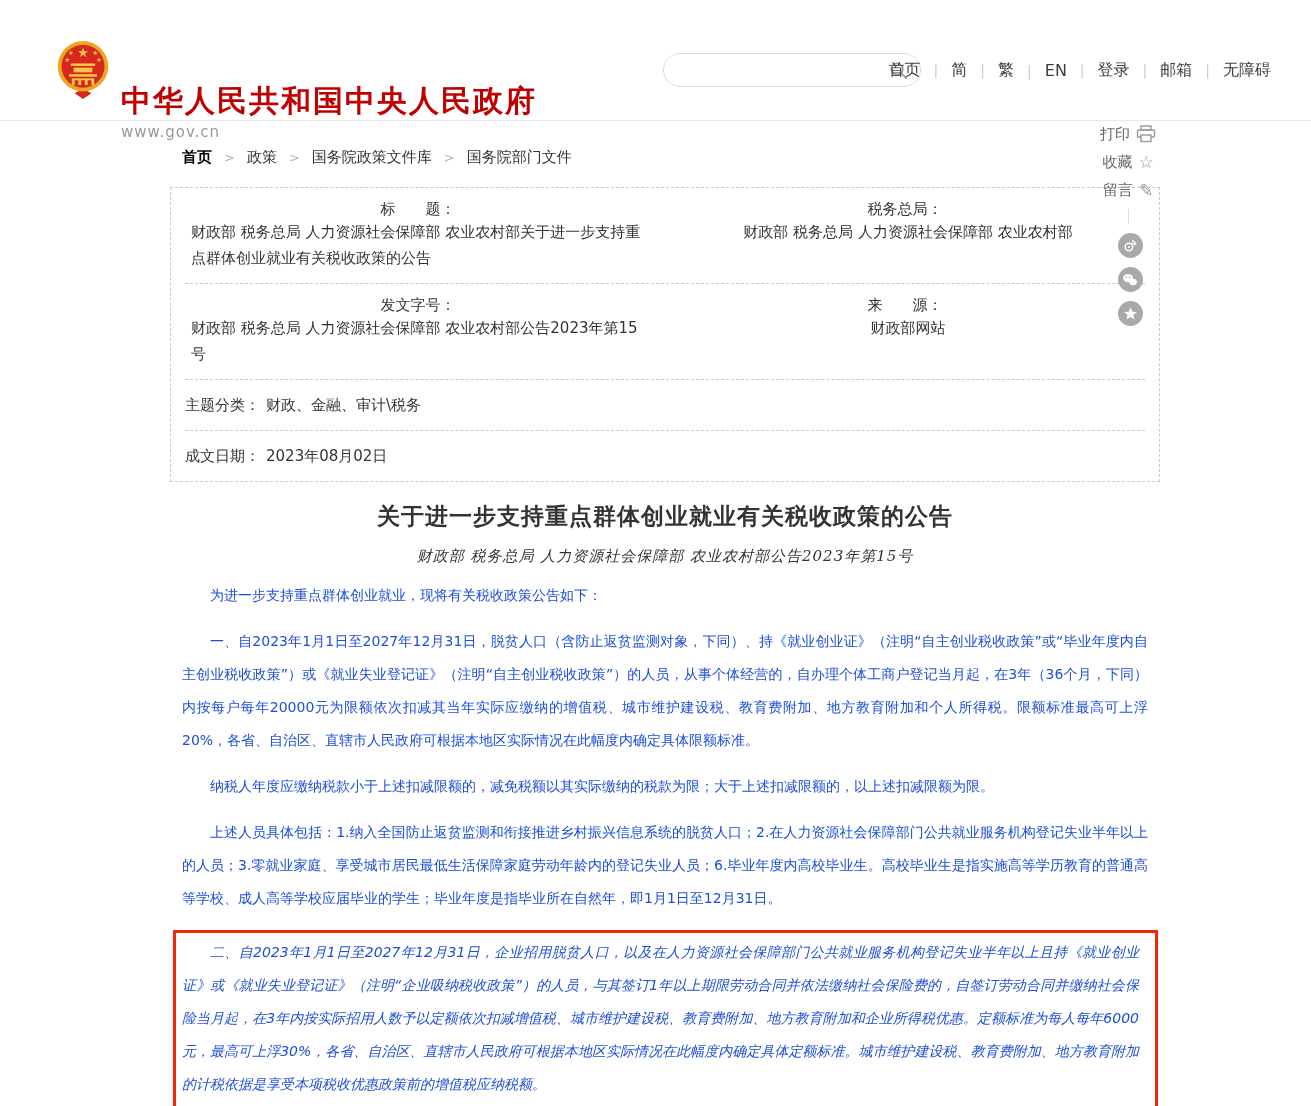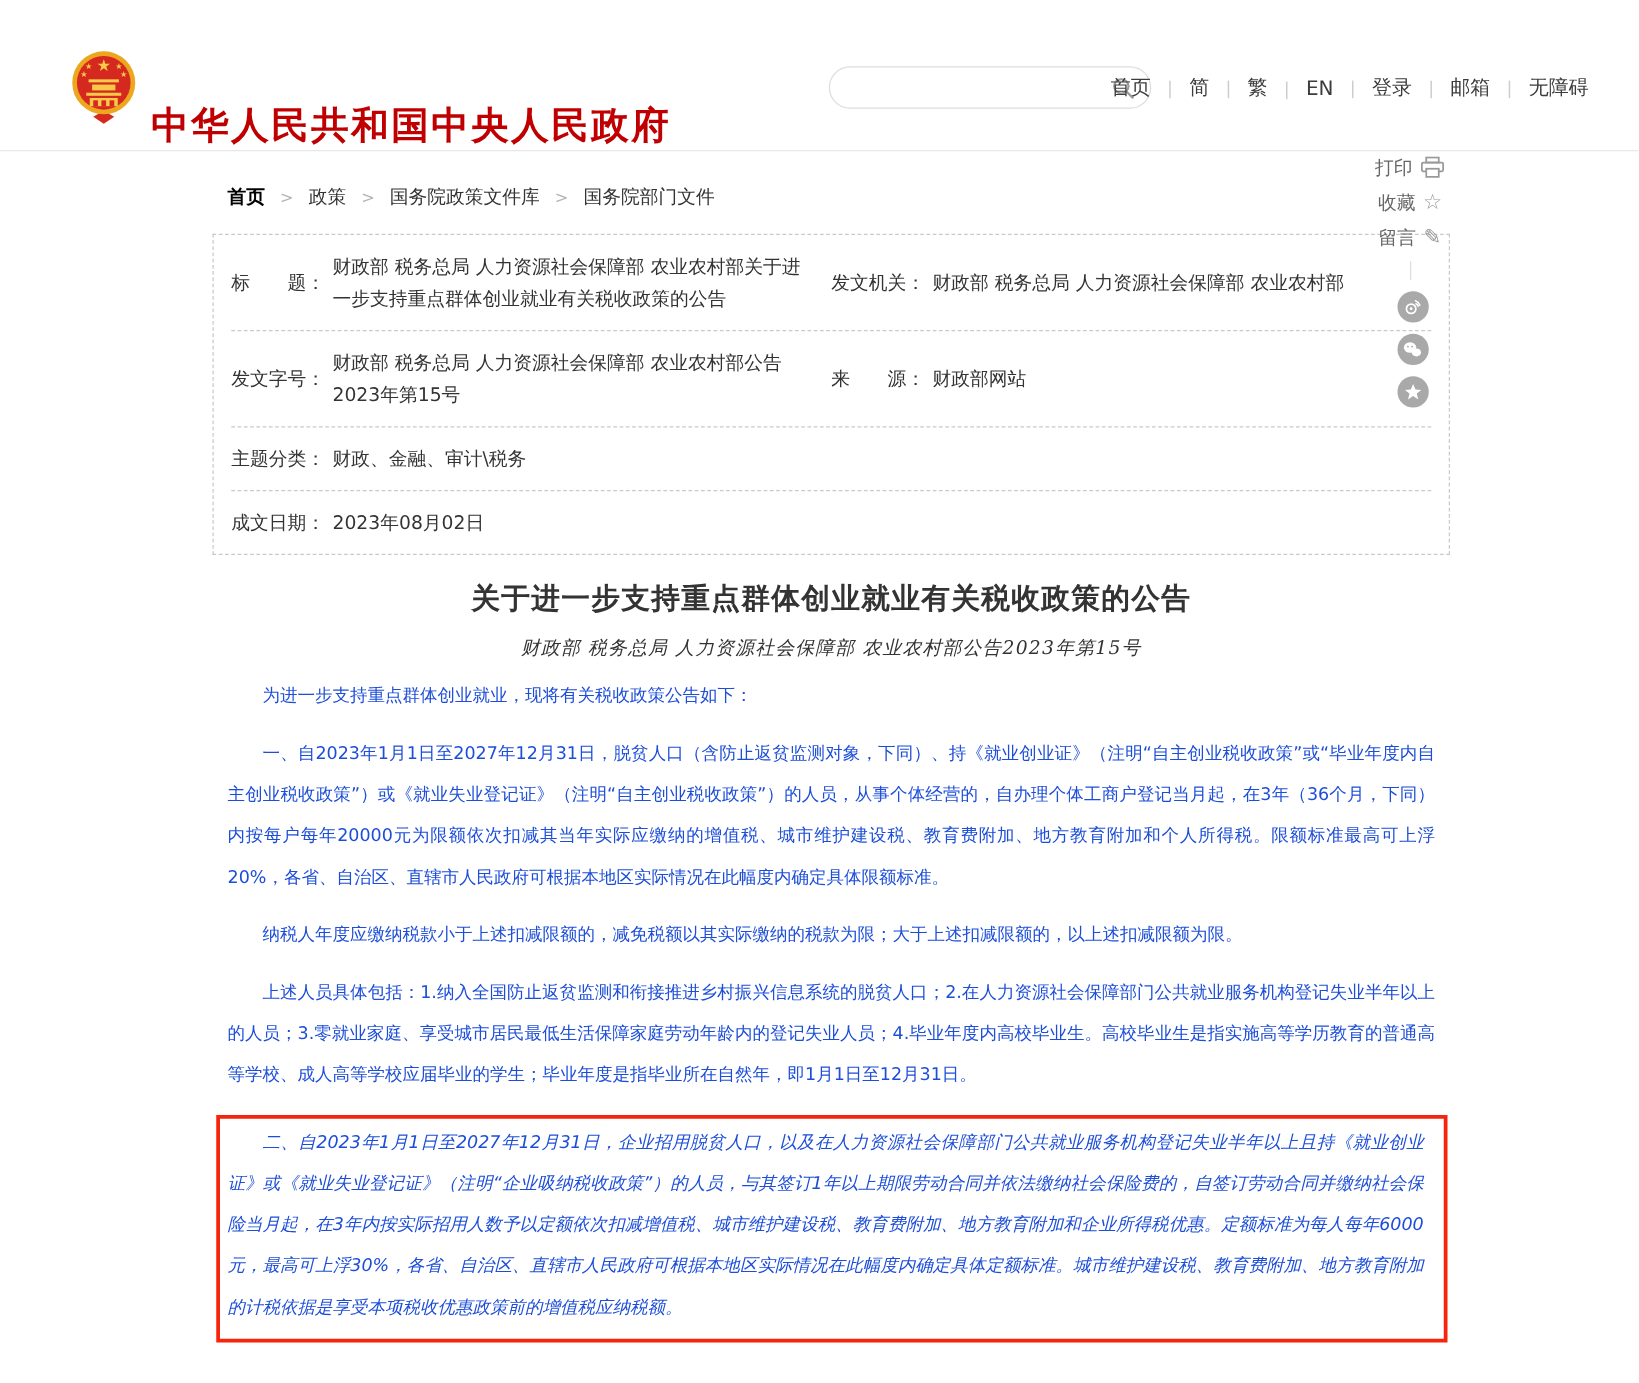--- a/index.html
+++ b/index.html
@@ -38,21 +38,21 @@
   .share-icon { width:25px; height:25px; border-radius:50%; background:#a9a9a9; display:inline-flex; align-items:center; justify-content:center; cursor:pointer; margin-left:4px; }
   
   .meta-table { margin-top:17px; border:1px dashed #c9c9c9; padding:0 14px; }
   .meta-row { display:flex; border-bottom:1px dashed #c9c9c9; }
   .meta-row:last-child { border-bottom:none; }
   .meta-cell { display:flex; align-items:center; padding:12px 0; min-height:46px; }
   .meta-cell.left { width:466px; flex-shrink:0; }
   .meta-cell.right { flex:1; padding-left:14px; }
   .meta-label { white-space:nowrap; flex-shrink:0; font-size:15px; color:#333; align-self:center; }
   .meta-value { font-size:15px; color:#333; line-height:26px; padding-left:6px; }
-  .row-tall .meta-cell { min-height:70px; }
+  .row-tall .meta-cell { min-height:70px;flex-direction:column; }
   
   .article-title {
     margin-top:19px; text-align:center; font-family:"DejaVu Serif","Liberation Serif",serif;
     font-size:23px; font-weight:bold; color:#333; letter-spacing:1px;
   }
   .article-subtitle {
     margin-top:15px; text-align:center; font-family:"DejaVu Serif","Liberation Serif",serif;
     font-style:italic; font-size:15px; color:#333; letter-spacing:1px;
   }
   .article-body { padding:0 12px; font-size:14px; line-height:33px; color:#1d4ed8; text-align:justify; }
@@ -79,20 +79,21 @@
       <rect x="17" y="25" width="26" height="2.6" fill="#f7c948"></rect>
       <rect x="20" y="29.5" width="20" height="5" fill="#f7c948"></rect>
       <rect x="15" y="36.5" width="30" height="2.6" fill="#f7c948"></rect>
       <rect x="18" y="41" width="24" height="7" fill="#f7c948"></rect>
       <rect x="21" y="43" width="4" height="5" fill="#d5281e"></rect>
       <rect x="28" y="43" width="4" height="5" fill="#d5281e"></rect>
       <rect x="35" y="43" width="4" height="5" fill="#d5281e"></rect>
     </svg>
     <div class="brand-text">
       <div class="site-title">中华人民共和国中央人民政府</div>
+      <div class="site-url">www.gov.cn</div>
     </div>
   </div>
 
   <div class="search-box">
     <input type="text" style="">
     <span class="mag">
       <svg width="19" height="19" viewBox="0 0 20 20">
         <circle cx="8.5" cy="8.5" r="6" stroke="#9a9a9a" stroke-width="1.8" fill="none"></circle>
         <line x1="13" y1="13" x2="18" y2="18" stroke="#9a9a9a" stroke-width="1.8" stroke-linecap="round"></line>
       </svg>
@@ -166,21 +167,21 @@
     </div>
   </div>
 
   <div class="meta-table">
     <div class="meta-row row-tall">
       <div class="meta-cell left">
         <span class="meta-label">标　　题：</span>
         <span class="meta-value">财政部 税务总局 人力资源社会保障部 农业农村部关于进一步支持重点群体创业就业有关税收政策的公告</span>
       </div>
       <div class="meta-cell right">
-        <span class="meta-label">发文机关：</span>
+        <span class="meta-label">税务总局：</span>
         <span class="meta-value">财政部 税务总局 人力资源社会保障部 农业农村部</span>
       </div>
     </div>
     <div class="meta-row row-tall">
       <div class="meta-cell left">
         <span class="meta-label">发文字号：</span>
         <span class="meta-value">财政部 税务总局 人力资源社会保障部 农业农村部公告2023年第15号</span>
       </div>
       <div class="meta-cell right">
         <span class="meta-label">来　　源：</span>
@@ -201,20 +202,20 @@
     </div>
   </div>
 
   <article>
     <h1 class="article-title">关于进一步支持重点群体创业就业有关税收政策的公告</h1>
     <div class="article-subtitle">财政部 税务总局 人力资源社会保障部 农业农村部公告2023年第15号</div>
     <div class="article-body">
       <p>为进一步支持重点群体创业就业，现将有关税收政策公告如下：</p>
       <p>一、自2023年1月1日至2027年12月31日，脱贫人口（含防止返贫监测对象，下同）、持《就业创业证》（注明“自主创业税收政策”或“毕业年度内自主创业税收政策”）或《就业失业登记证》（注明“自主创业税收政策”）的人员，从事个体经营的，自办理个体工商户登记当月起，在3年（36个月，下同）内按每户每年20000元为限额依次扣减其当年实际应缴纳的增值税、城市维护建设税、教育费附加、地方教育附加和个人所得税。限额标准最高可上浮20%，各省、自治区、直辖市人民政府可根据本地区实际情况在此幅度内确定具体限额标准。</p>
       <p>纳税人年度应缴纳税款小于上述扣减限额的，减免税额以其实际缴纳的税款为限；大于上述扣减限额的，以上述扣减限额为限。</p>
-      <p>上述人员具体包括：1.纳入全国防止返贫监测和衔接推进乡村振兴信息系统的脱贫人口；2.在人力资源社会保障部门公共就业服务机构登记失业半年以上的人员；3.零就业家庭、享受城市居民最低生活保障家庭劳动年龄内的登记失业人员；4.毕业年度内高校毕业生。高校毕业生是指实施高等学历教育的普通高等学校、成人高等学校应届毕业的学生；毕业年度是指毕业所在自然年，即1月1日至12月31日。</p>
+      <p>上述人员具体包括：1.纳入全国防止返贫监测和衔接推进乡村振兴信息系统的脱贫人口；2.在人力资源社会保障部门公共就业服务机构登记失业半年以上的人员；3.零就业家庭、享受城市居民最低生活保障家庭劳动年龄内的登记失业人员；6.毕业年度内高校毕业生。高校毕业生是指实施高等学历教育的普通高等学校、成人高等学校应届毕业的学生；毕业年度是指毕业所在自然年，即1月1日至12月31日。</p>
       <div class="highlight-box">
         <p>二、自2023年1月1日至2027年12月31日，企业招用脱贫人口，以及在人力资源社会保障部门公共就业服务机构登记失业半年以上且持《就业创业证》或《就业失业登记证》（注明“企业吸纳税收政策”）的人员，与其签订1年以上期限劳动合同并依法缴纳社会保险费的，自签订劳动合同并缴纳社会保险当月起，在3年内按实际招用人数予以定额依次扣减增值税、城市维护建设税、教育费附加、地方教育附加和企业所得税优惠。定额标准为每人每年6000元，最高可上浮30%，各省、自治区、直辖市人民政府可根据本地区实际情况在此幅度内确定具体定额标准。城市维护建设税、教育费附加、地方教育附加的计税依据是享受本项税收优惠政策前的增值税应纳税额。</p>
       </div>
     </div>
   </article>
 
 </div>
 
 </body></html>

